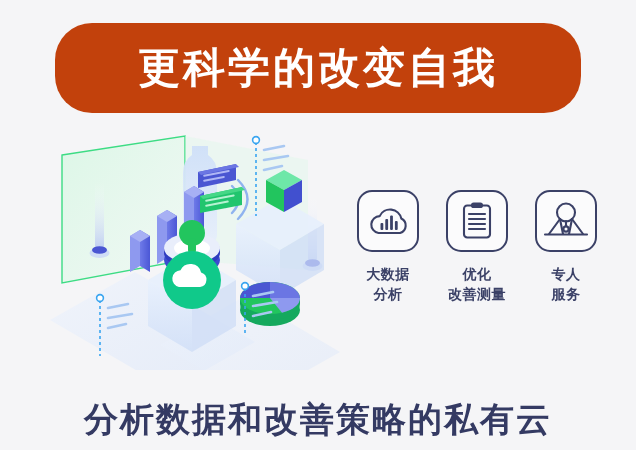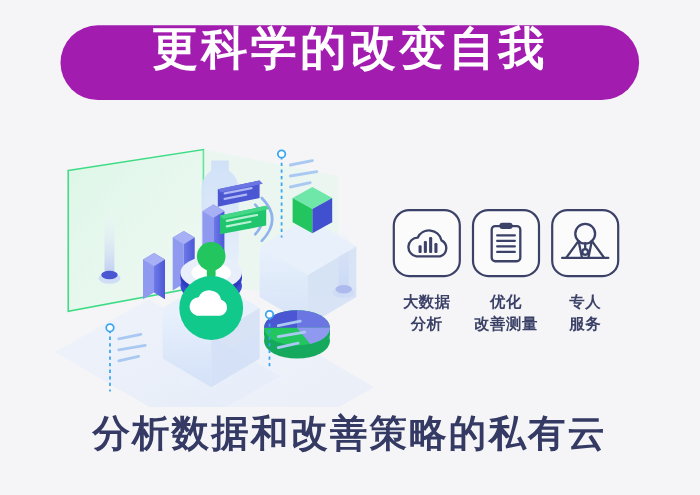--- a/index.html
+++ b/index.html
@@ -6,44 +6,44 @@
   body{
     width:636px;height:450px;
     background:#f5f5f7;
     font-family:"Liberation Sans","DejaVu Sans",sans-serif;
     overflow:hidden;position:relative;
   }
   .stage{position:absolute;inset:0;}
 
   
   .header-pill{
-    position:absolute;left:55px;top:23px;width:526px;height:68px;
-    background:#a21caf;border-radius:37px;
-    display:flex;align-items:flex-start;justify-content:center;
+    position:absolute;left:55px;top:23px;width:526px;height:90px;
+    background:#c2410c;border-radius:37px;
+    display:flex;align-items:center;justify-content:center;
   }
   .header-title{
     color:#ffffff;font-size:42px;font-weight:bold;letter-spacing:3px;
     line-height:1;white-space:nowrap;
   }
 
   
   .footer-title{
-    position:absolute;left:0;top:371px;width:636px;text-align:center;
+    position:absolute;left:0;top:397px;width:636px;text-align:center;
     color:#343a63;font-size:34px;font-weight:bold;letter-spacing:2px;
     white-space:nowrap;
   }
 
   
   .illustration{position:absolute;left:40px;top:120px;width:310px;height:250px;}
   .illustration svg{display:block;}
 
   
   .features{
     position:absolute;left:352px;top:190px;width:250px;height:150px;
-    display:flex;align-items:flex-start;
+    display:flex;justify-content:space-between;align-items:flex-start;
   }
   .feature{width:72px;display:flex;flex-direction:column;align-items:center;}
   .feature-frame{
     width:62px;height:62px;border:2px solid #3b4167;border-radius:15px;
     display:flex;align-items:center;justify-content:center;box-sizing:border-box;
     background:#fbfbfc;
   }
   .feature-label{
     margin-top:13px;color:#3b4167;font-size:14px;font-weight:bold;
     line-height:1.42;text-align:center;letter-spacing:.5px;

